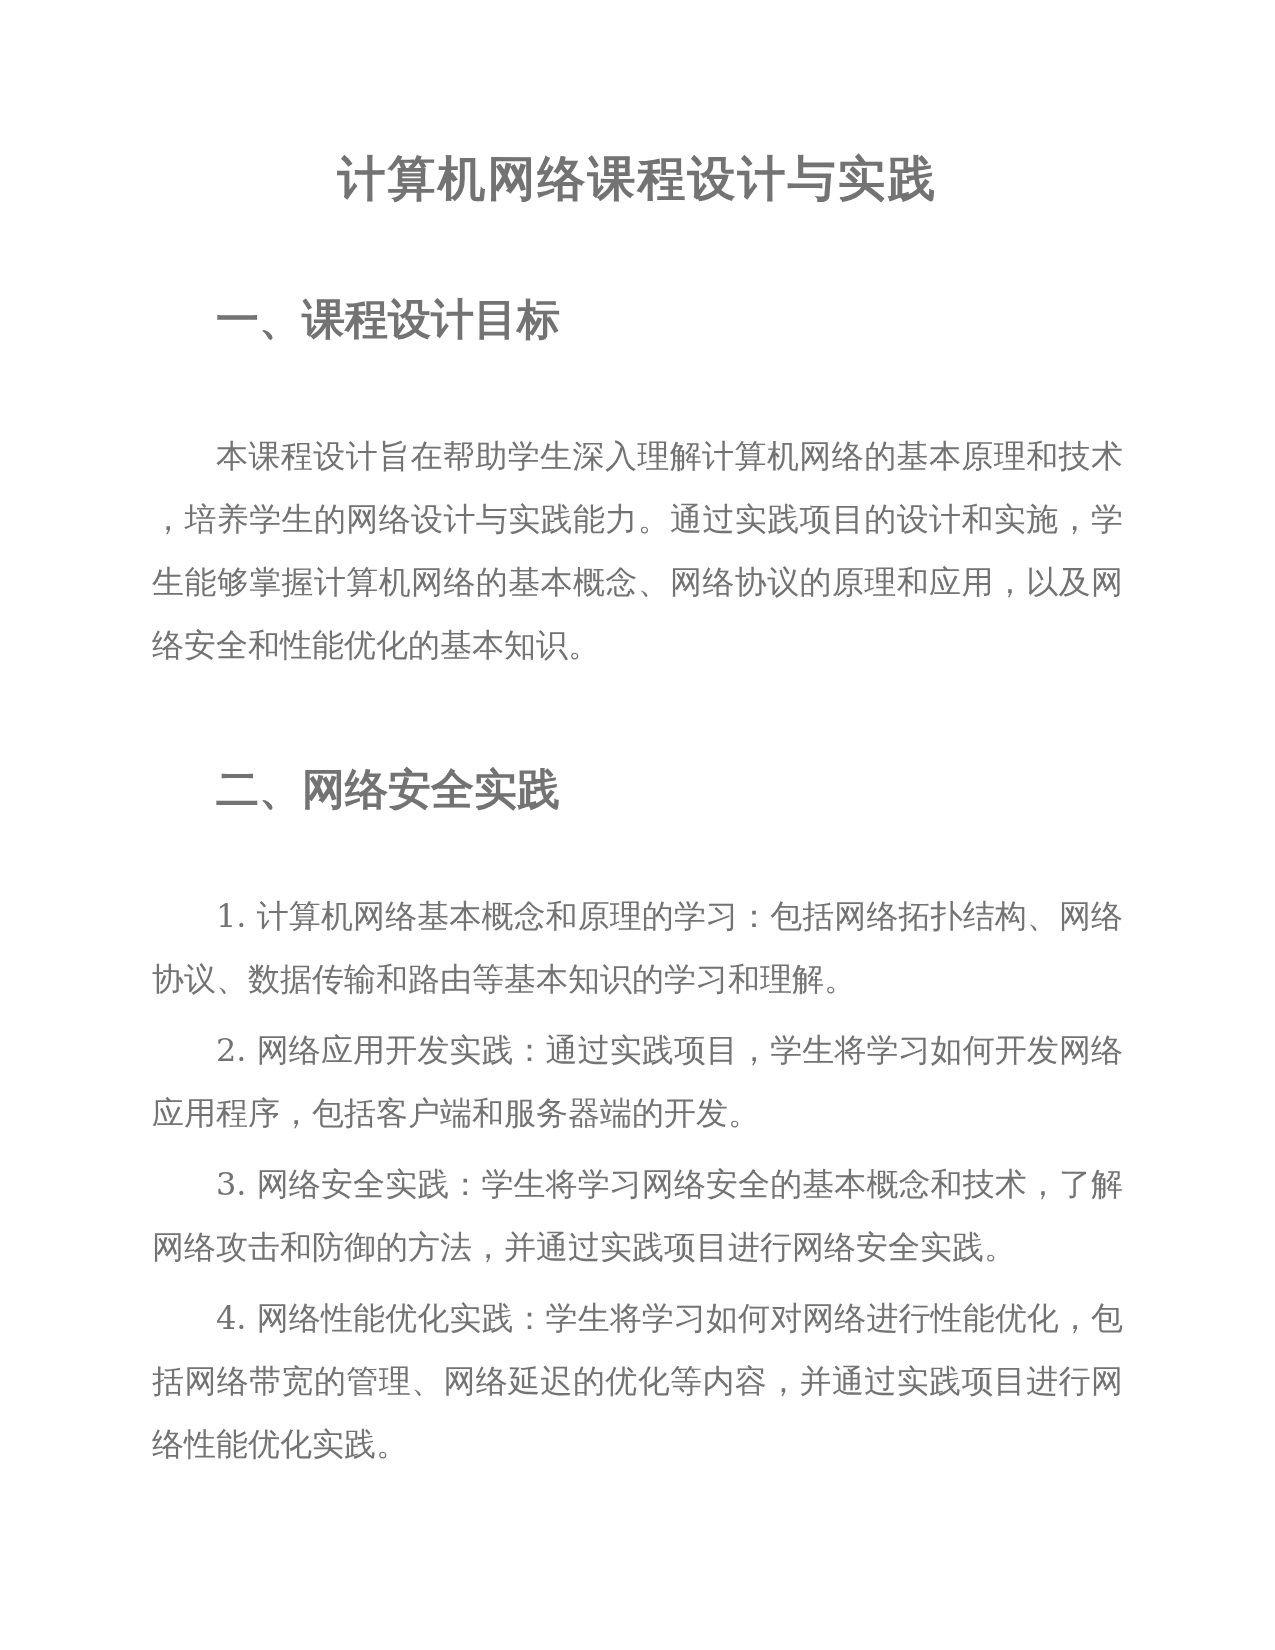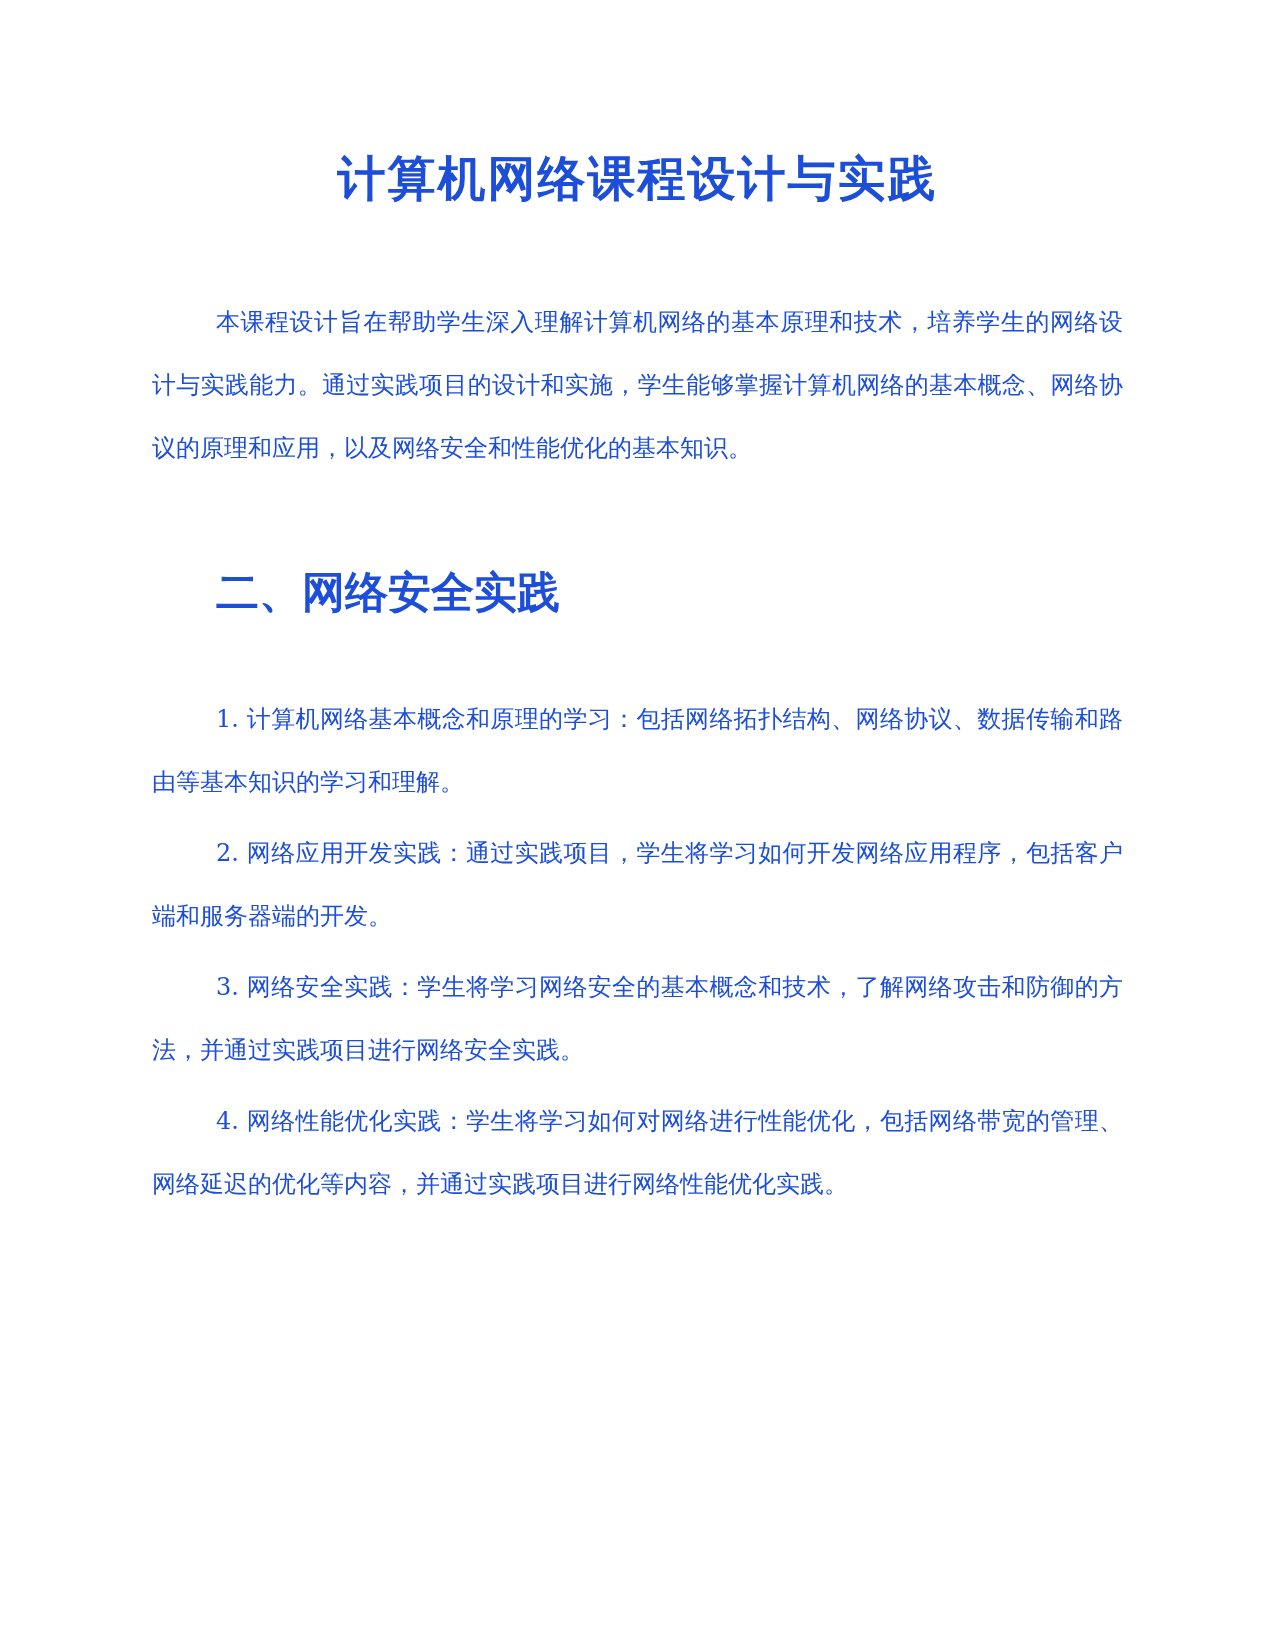--- a/index.html
+++ b/index.html
@@ -8,21 +8,21 @@
     background: #ffffff;
   }
   .page {
     position: relative;
     width: 1275px;
     height: 1650px;
     margin: 0 auto;
     background: #ffffff;
     box-sizing: border-box;
     padding: 148px 152px 0 152px;
-    color: #1d4ed8;
+    color: #737373;
     font-family: "DejaVu Serif", "Liberation Serif", serif;
     overflow: hidden;
   }
   .doc-title {
     font-family: "DejaVu Sans", "Liberation Sans", sans-serif;
     font-weight: bold;
     font-size: 48px;
     line-height: 60px;
     text-align: center;
     letter-spacing: 2px;
@@ -34,39 +34,40 @@
     font-size: 43px;
     line-height: 56px;
     margin: 0 0 78px 0;
     text-indent: 64px;
     white-space: nowrap;
   }
   .section-heading.mb-68 {
     margin-bottom: 68px;
   }
   .body-para {
-    font-size: 24px;
+    font-size: 32px;
     line-height: 63px;
     margin: 0 0 8px 0;
     text-indent: 64px;
     text-align: justify;
     line-break: anywhere;
     overflow-wrap: break-word;
   }
   .para-intro {
     margin-bottom: 84px;
   }
 </style>
 </head>
 <body>
 
 <div class="page">
 
   <h1 class="doc-title">计算机网络课程设计与实践</h1>
 
+  <h2 class="section-heading">一、课程设计目标</h2>
 
   <p class="body-para para-intro">本课程设计旨在帮助学生深入理解计算机网络的基本原理和技术，培养学生的网络设计与实践能力。通过实践项目的设计和实施，学生能够掌握计算机网络的基本概念、网络协议的原理和应用，以及网络安全和性能优化的基本知识。</p>
 
   <h2 class="section-heading mb-68">二、网络安全实践</h2>
 
   <p class="body-para">1. 计算机网络基本概念和原理的学习：包括网络拓扑结构、网络协议、数据传输和路由等基本知识的学习和理解。</p>
 
   <p class="body-para">2. 网络应用开发实践：通过实践项目，学生将学习如何开发网络应用程序，包括客户端和服务器端的开发。</p>
 
   <p class="body-para">3. 网络安全实践：学生将学习网络安全的基本概念和技术，了解网络攻击和防御的方法，并通过实践项目进行网络安全实践。</p>

